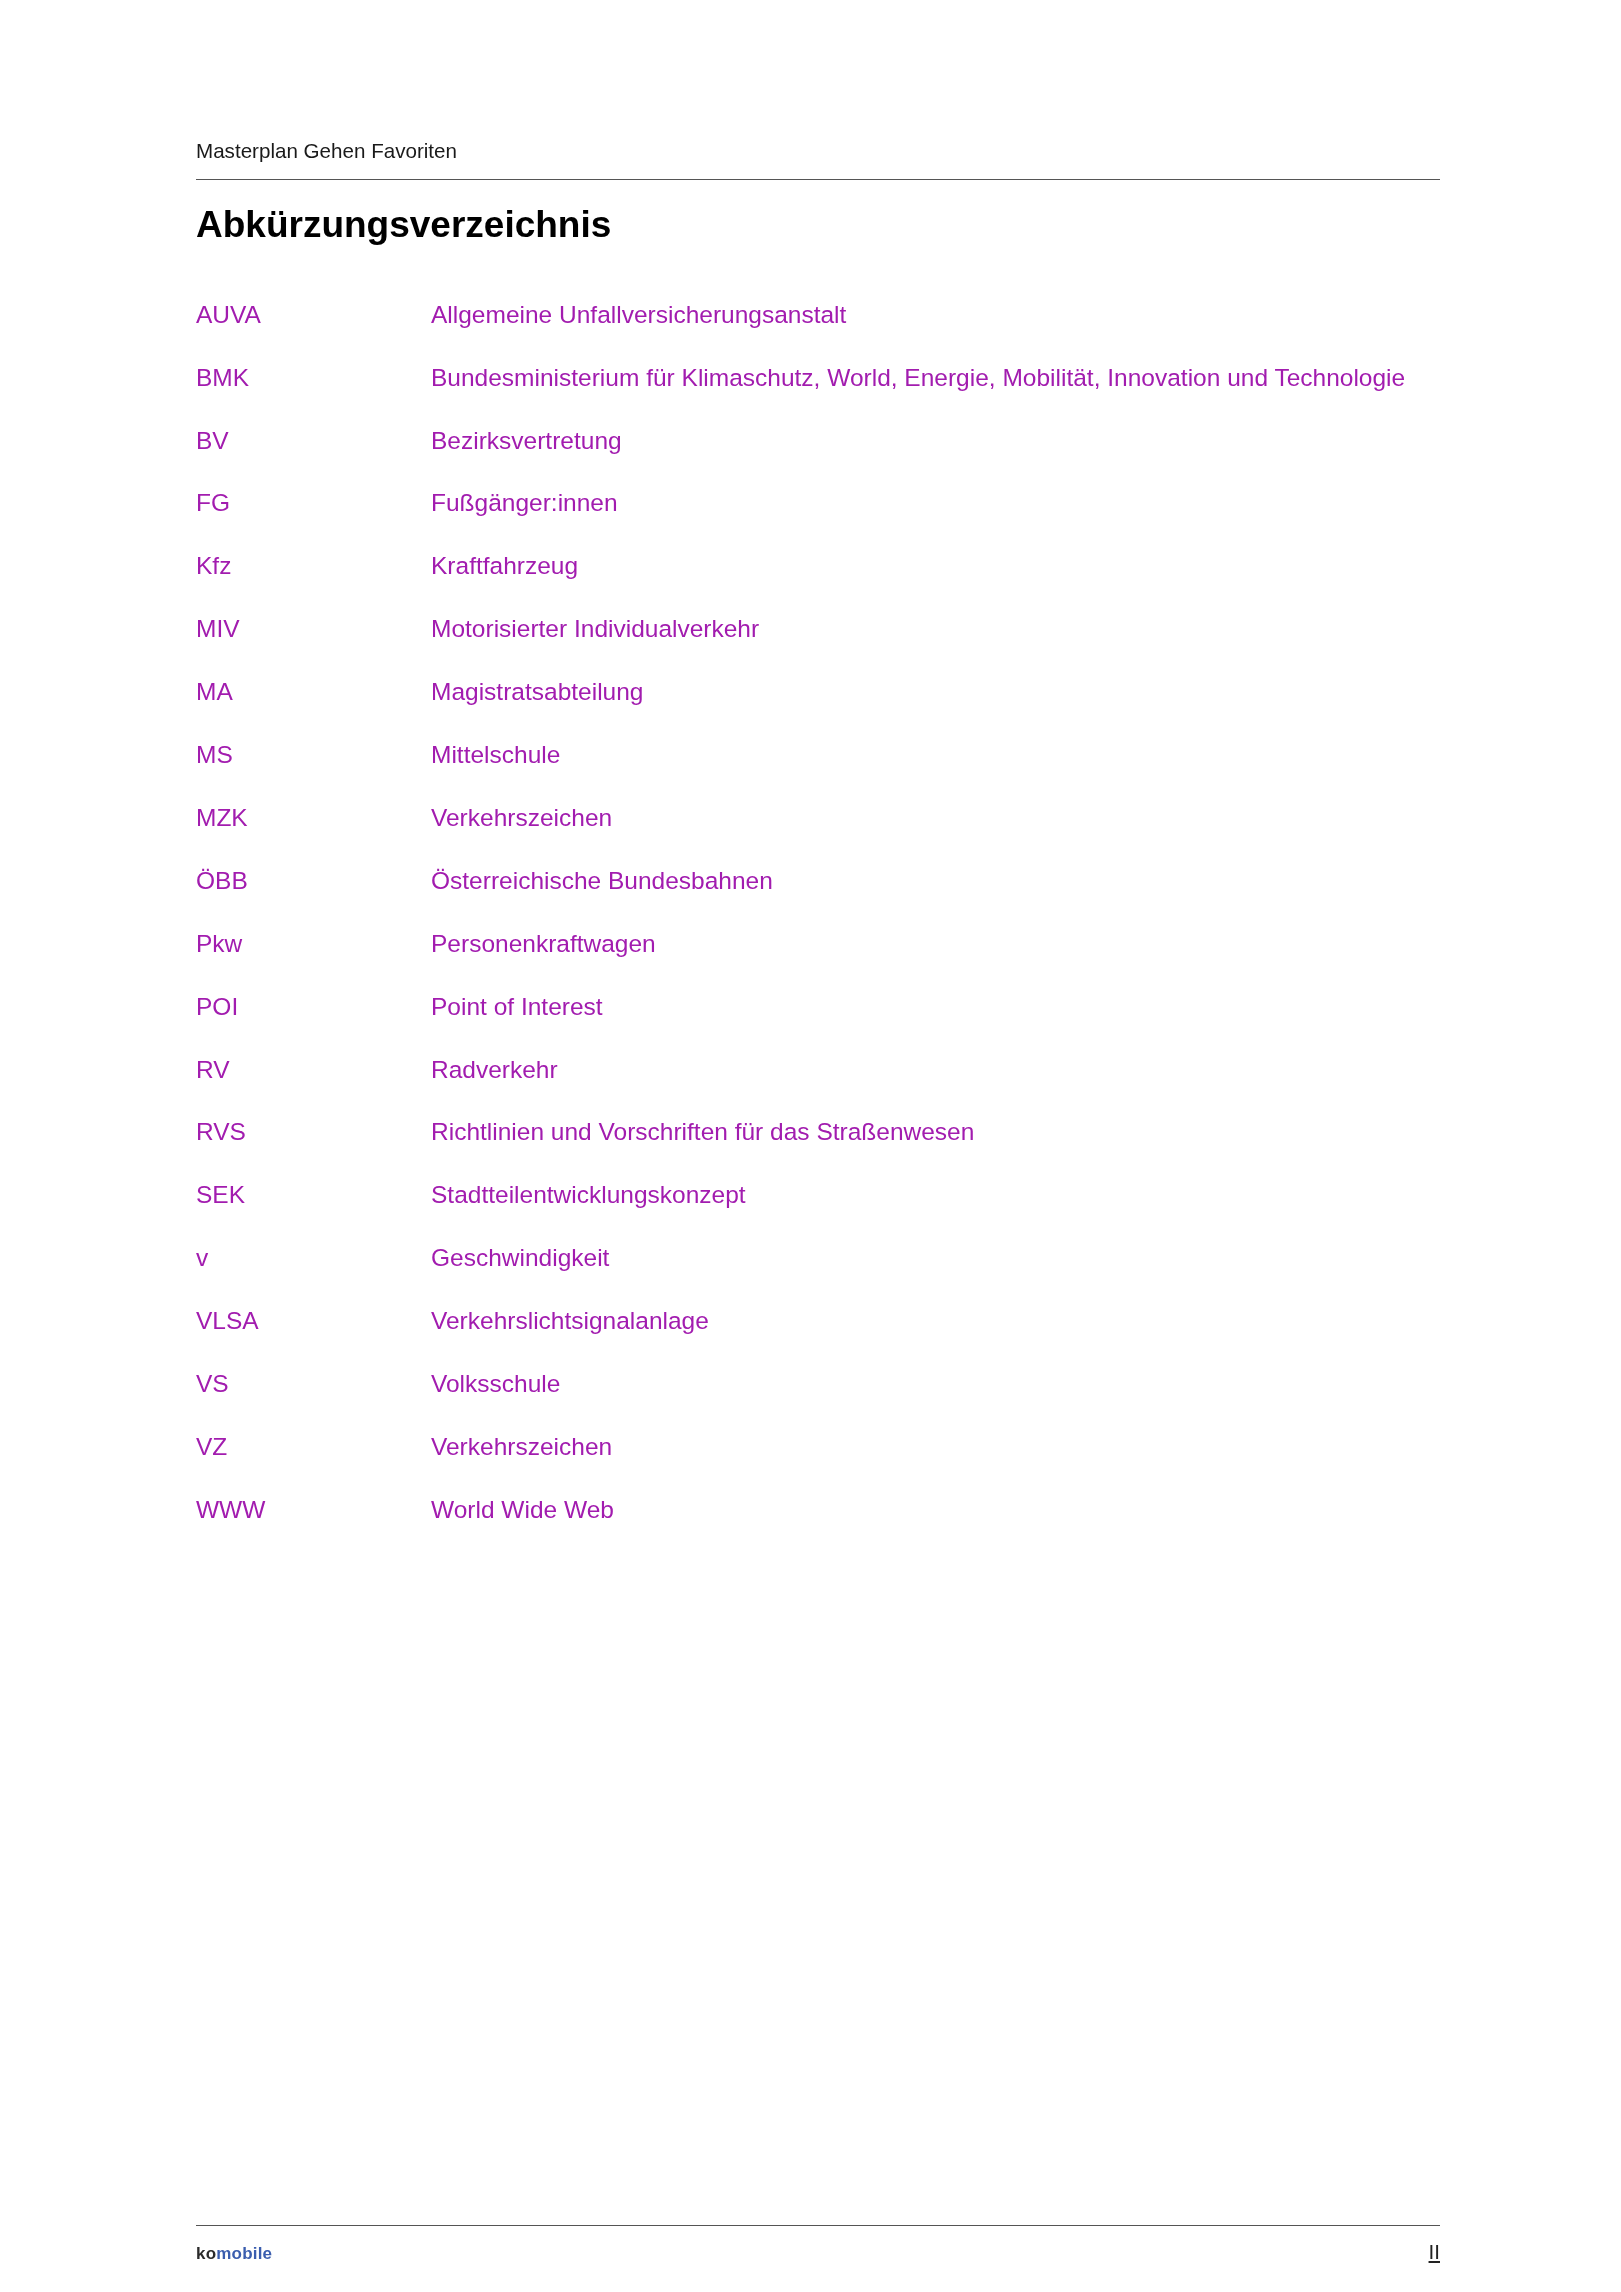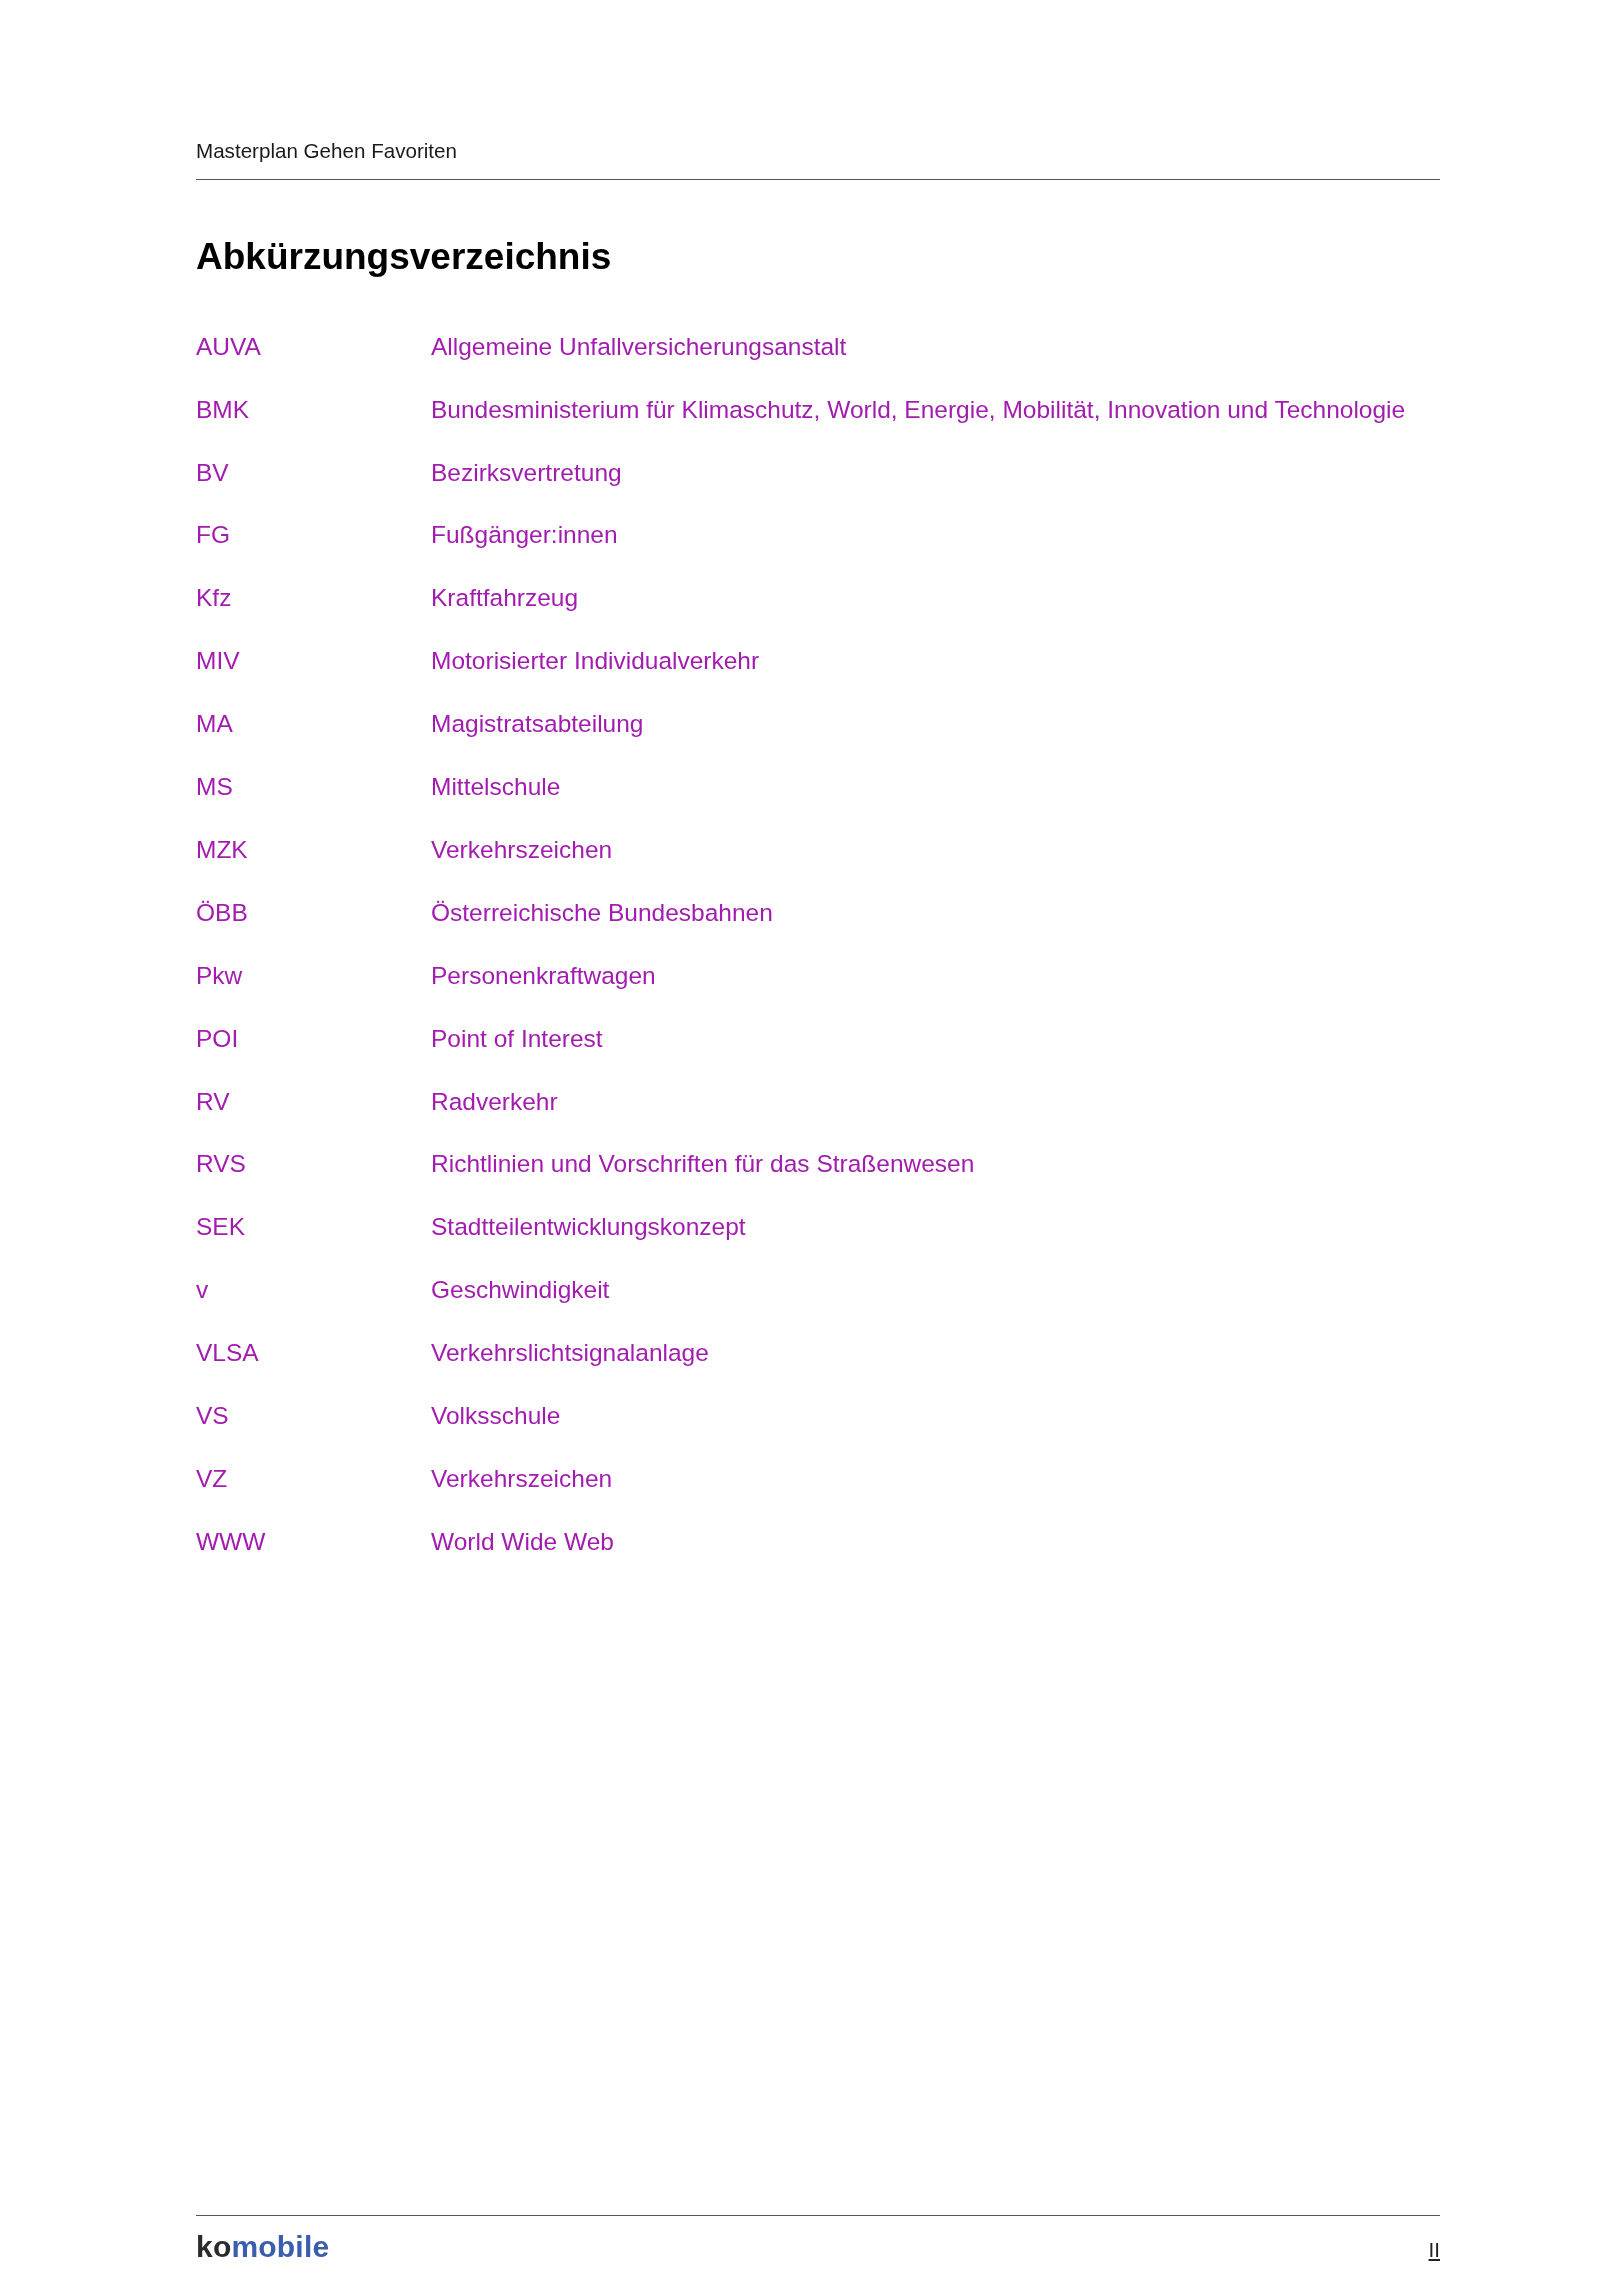--- a/index.html
+++ b/index.html
@@ -20,21 +20,21 @@
   }
   .doc-header {
     padding-top: 123px;
     padding-bottom: 15.7px;
     border-bottom: 1px solid #555555;
     font-size: 20.6px;
     color: #1a1a1a;
     margin-top: 16px;
   }
   .doc-title {
-    margin-top: 56px;
+    margin-top: 24px;
     font-size: 37px;
     font-weight: 700;
     color: #000000;
   }
   .abbr-list {
     margin-top: 51px;
   }
   .abbr-row {
     display: grid;
     grid-template-columns: 235px 1fr;
@@ -50,21 +50,21 @@
     left: 196px;
     right: 181px;
     bottom: 29px;
     border-top: 1px solid #555555;
     padding-top: 13.7px;
     display: flex;
     justify-content: space-between;
     align-items: baseline;
   }
   .logo {
-    font-size: 30px;
+    font-size: 17px;
     font-weight: 700;
     letter-spacing: 0.2px;
     text-align: center;
   }
   .logo-ko { color: #2b2b2b; }
   .logo-mobile { color: #3a5dae; }
   .page-number {
     font-size: 20.6px;
     color: #222222;
     text-decoration: underline;

